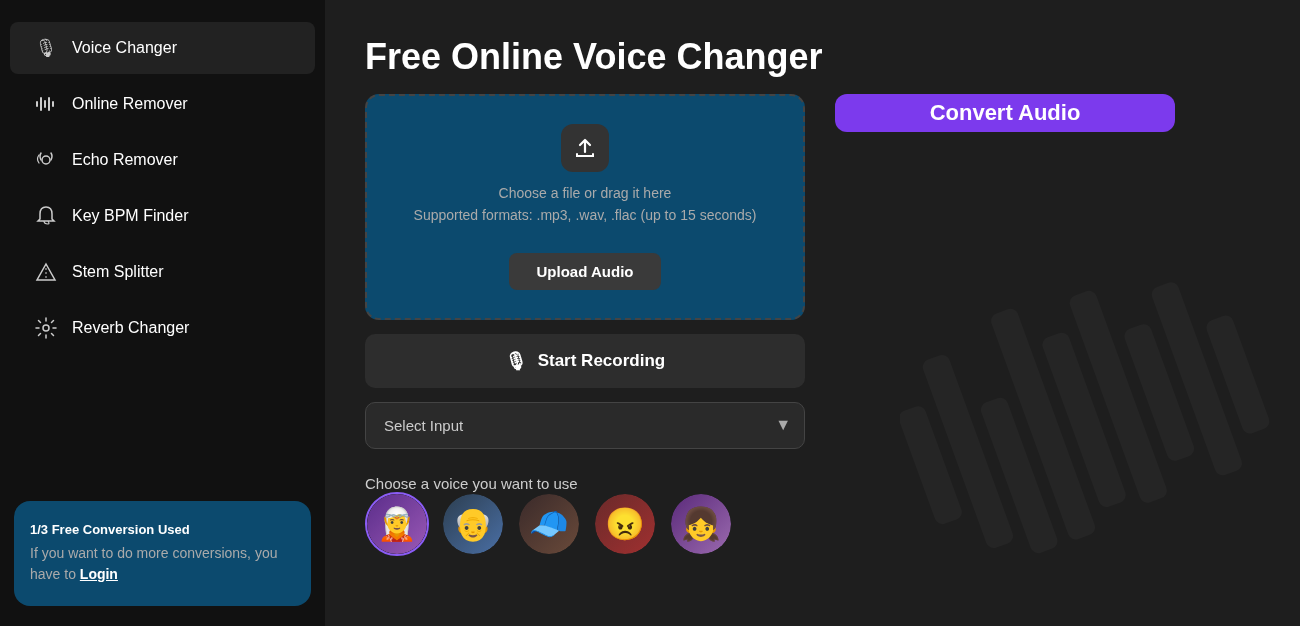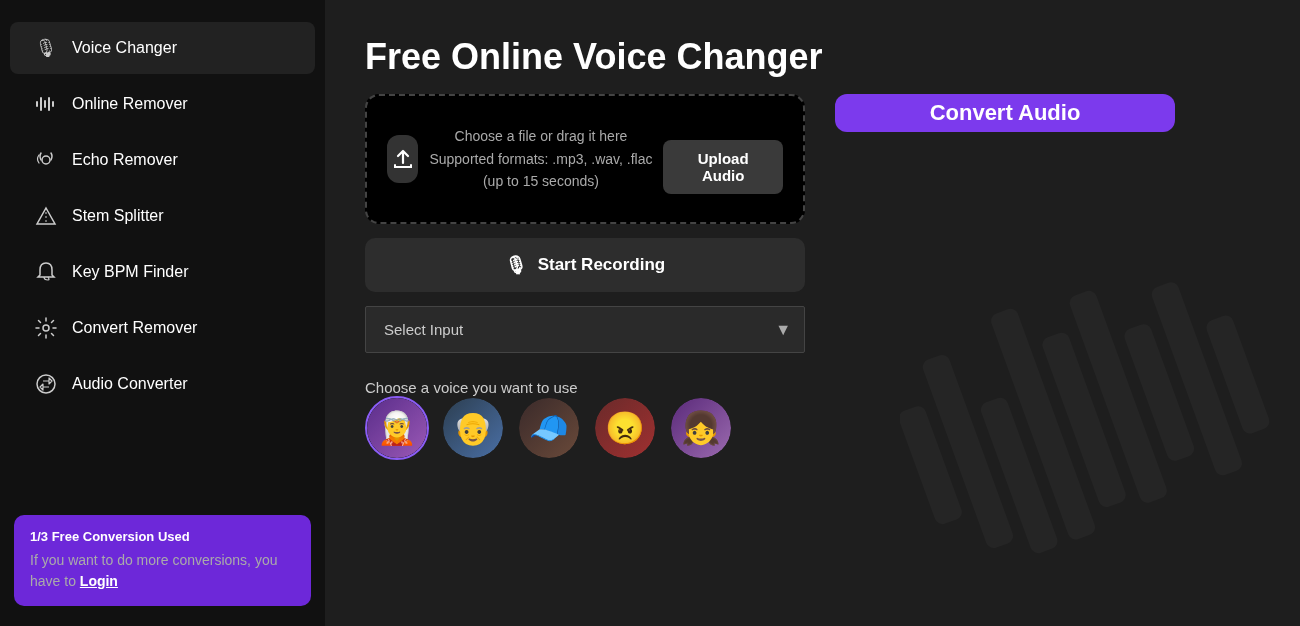--- a/index.html
+++ b/index.html
@@ -46,23 +46,23 @@
     .sidebar-item .label {
       font-size: 16px;
       font-weight: 500;
       color: #ffffff;
     }
     .sidebar-item.active .label { color: #fff; }
 
     .sidebar-footer {
       margin-top: auto;
       margin: auto 14px 0 14px;
-      background: #6d28d9;
-      border-radius: 10px;
-      padding: 14px 16px;
+      background: #0c4a6e;
+      border-radius: 16px;
+      padding: 21px 16px;
     }
     .sidebar-footer .footer-title {
       font-size: 13px;
       font-weight: 700;
       color: #fff;
       margin-bottom: 6px;
     }
     .sidebar-footer .footer-desc {
       font-size: 14px;
       color: #aaa;
@@ -103,24 +103,24 @@
       max-width: 440px;
       display: flex;
       flex-direction: column;
       gap: 14px;
     }
 
     
     .upload-area {
       border: 2px dashed #444;
       border-radius: 14px;
-      background: #000000;
+      background: #0c4a6e;
       padding: 28px 20px;
       display: flex;
-      flex-direction: row;
+      flex-direction: column;
       align-items: center;
       gap: 10px;
       cursor: pointer;
     }
     .upload-icon-wrap {
       width: 48px;
       height: 48px;
       background: #333;
       border-radius: 12px;
       display: flex;
@@ -167,21 +167,21 @@
 
     
     .select-input-wrap {
       position: relative;
       width: 100%;
     }
     .select-input {
       background: #2a2a2a;
       color: #ccc;
       border: 1.5px solid #444;
-      border-radius: 2px;
+      border-radius: 10px;
       padding: 14px 44px 14px 18px;
       font-size: 15px;
       width: 100%;
       cursor: pointer;
       appearance: none;
       -webkit-appearance: none;
     }
     .select-chevron {
       position: absolute;
       right: 14px;
@@ -284,53 +284,43 @@
         <path d="M6 11 Q4 7 6 4" stroke="#ccc" stroke-width="1.5" fill="none" stroke-linecap="round"></path>
         <path d="M16 11 Q18 7 16 4" stroke="#ccc" stroke-width="1.5" fill="none" stroke-linecap="round"></path>
         <path d="M4 14 Q1 10 4 6" stroke="#ccc" stroke-width="1.2" fill="none" stroke-linecap="round"></path>
       </svg>
     </span>
     <span class="label">Echo Remover</span>
   </div>
   <div class="sidebar-item">
     <span class="icon">
       <svg width="22" height="22" viewBox="0 0 22 22" fill="none">
+        <path d="M11 2 C7 2 5 5 5 9 L5 14 L3 16 L19 16 L17 14 L17 9 C17 5 15 2 11 2Z" stroke="#ccc" stroke-width="1.5" fill="none"></path>
+        <path d="M9 16 Q9 19 13 19 Q15 19 13 16" stroke="#ccc" stroke-width="1.2" fill="none"></path>
+      </svg>
+    </span>
+    <span class="label">Key BPM Finder</span>
+  </div>
+  <div class="sidebar-item">
+    <span class="icon">
+      <svg width="22" height="22" viewBox="0 0 22 22" fill="none">
         <polygon points="11,3 20,19 2,19" stroke="#ccc" stroke-width="1.5" fill="none"></polygon>
         <line x1="11" y1="3" x2="11" y2="19" stroke="#ccc" stroke-width="1" stroke-dasharray="2,2"></line>
       </svg>
     </span>
     <span class="label">Stem Splitter</span>
-  </div>
-  <div class="sidebar-item">
-    <span class="icon">
-      <svg width="22" height="22" viewBox="0 0 22 22" fill="none">
-        <path d="M11 2 C7 2 5 5 5 9 L5 14 L3 16 L19 16 L17 14 L17 9 C17 5 15 2 11 2Z" stroke="#ccc" stroke-width="1.5" fill="none"></path>
-        <path d="M9 16 Q9 19 13 19 Q15 19 13 16" stroke="#ccc" stroke-width="1.2" fill="none"></path>
-      </svg>
-    </span>
-    <span class="label">Key BPM Finder</span>
   </div>
   <div class="sidebar-item">
     <span class="icon">
       <svg width="22" height="22" viewBox="0 0 22 22" fill="none">
         <circle cx="11" cy="11" r="3" stroke="#ccc" stroke-width="1.5" fill="none"></circle>
         <path d="M11 1 L11 4 M11 18 L11 21 M1 11 L4 11 M18 11 L21 11 M3.5 3.5 L5.5 5.5 M16.5 16.5 L18.5 18.5 M18.5 3.5 L16.5 5.5 M5.5 16.5 L3.5 18.5" stroke="#ccc" stroke-width="1.5" stroke-linecap="round"></path>
       </svg>
     </span>
-    <span class="label">Convert Remover</span>
-  </div>
-  <div class="sidebar-item">
-    <span class="icon">
-      <svg width="22" height="22" viewBox="0 0 22 22" fill="none">
-        <circle cx="11" cy="11" r="9" stroke="#ccc" stroke-width="1.5" fill="none"></circle>
-        <path d="M8 8 L14 8 L14 11 L17 8 L14 5 L14 8" stroke="#ccc" stroke-width="1.2" fill="none" stroke-linejoin="round"></path>
-        <path d="M14 14 L8 14 L8 11 L5 14 L8 17 L8 14" stroke="#ccc" stroke-width="1.2" fill="none" stroke-linejoin="round"></path>
-      </svg>
-    </span>
-    <span class="label">Audio Converter</span>
+    <span class="label">Reverb Changer</span>
   </div>
 
   <div class="sidebar-footer">
     <div class="footer-title">1/3 Free Conversion Used</div>
     <div class="footer-desc">
       <span>If you want to do more conversions, you have to </span><a href="#">Login</a>
     </div>
   </div>
 </aside>
 

